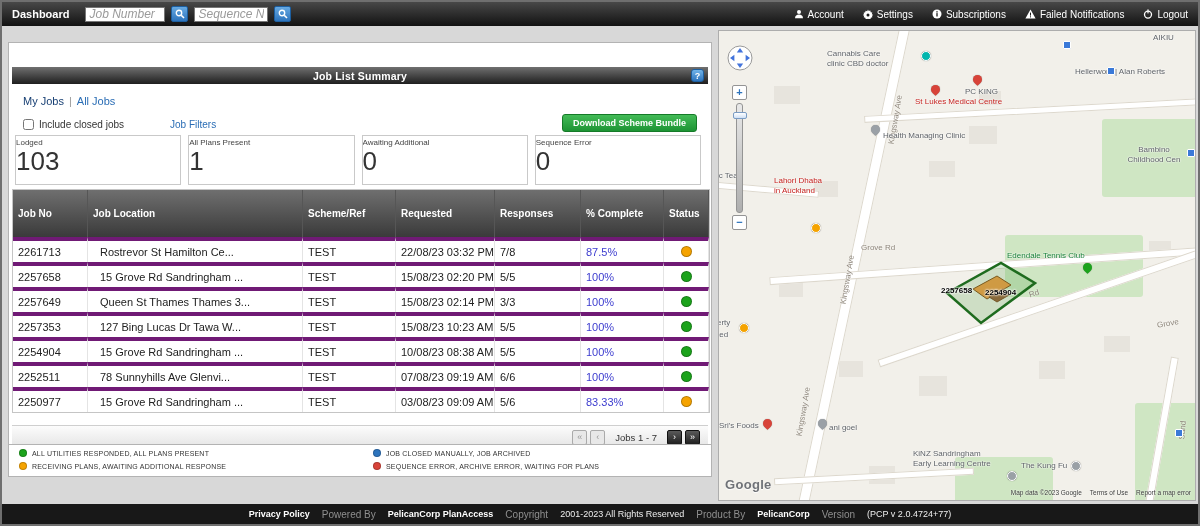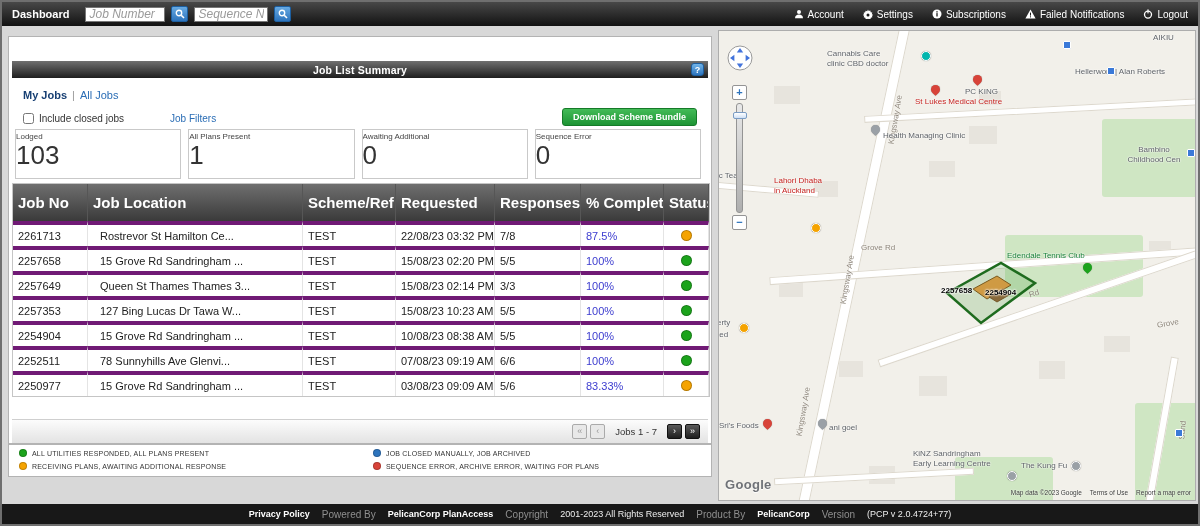--- a/index.html
+++ b/index.html
@@ -12,42 +12,42 @@
   .topbar{position:absolute;left:2px;top:2px;right:2px;height:24px;background:linear-gradient(#484848,#121212);display:flex;align-items:center;gap:6px;padding:0 10px;z-index:9}
   .brand{color:#fff;font-size:11px;font-weight:bold;margin-right:10px;cursor:pointer}
   .tb-input{width:80px;height:15px;font-size:12px;border:1px solid #777;padding:0 3px;color:#333;font-family:inherit}
   .tb-input::placeholder{color:#9a9a9a;font-style:italic}
   .tb-search{width:17px;height:16px;border:1px solid #1d5fa0;background:linear-gradient(#66a9e2,#2d74bd);border-radius:2px;display:flex;align-items:center;justify-content:center;cursor:pointer;padding:0}
   .tb-spacer{flex:1}
   .tb-item{display:flex;align-items:center;gap:4px;color:#fff;font-size:10px;margin-left:13px;cursor:pointer;white-space:nowrap}
   .tb-item svg{display:block}
 
   
-  .panel{position:absolute;left:8px;top:36px;width:704px;height:408px;background:#fff;border:1px solid #b3b3b3}
+  .panel{position:absolute;left:8px;top:42px;width:704px;height:408px;background:#fff;border:1px solid #b3b3b3}
   .panel-header{position:absolute;left:3px;right:3px;top:24px;height:17px;background:linear-gradient(#707070,#1e1e1e);display:flex;align-items:center;justify-content:center}
   .panel-title{color:#fff;font-size:10.5px;font-weight:bold;letter-spacing:.2px}
   .help-btn{position:absolute;right:4px;top:2px;width:13px;height:13px;background:linear-gradient(#71b4e9,#2d74bd);border:1px solid #1d5fa0;border-radius:3px;color:#fff;font-size:9px;font-weight:bold;text-align:center;line-height:12px;cursor:pointer}
   .tabs{position:absolute;left:14px;top:52px;font-size:11px}
-  .tab-my{color:#173f73;font-weight:bold;cursor:pointer}
+  .tab-my{color:#173f73;font-weight:normal;cursor:pointer}
   .tab-sep{color:#999;margin:0 5px}
   .tab-all{color:#2a6db5;cursor:pointer}
   .controls-row{position:absolute;left:14px;top:76px;display:flex;align-items:center;font-size:10px;color:#333}
   .controls-row input{width:11px;height:11px;margin-right:5px}
   .job-filters{color:#2a6db5;margin-left:46px;font-size:10px;cursor:pointer}
   .download-btn{position:absolute;right:14px;top:71px;background:linear-gradient(#43bb57,#1d9434);border:1px solid #157a28;border-radius:3px;color:#fff;font-size:9px;font-weight:bold;padding:3px 10px;cursor:pointer;font-family:inherit}
   .stats{position:absolute;left:6px;right:10px;top:92px;height:50px;display:flex;gap:7px}
   .stat{flex:1;border:1px solid #c9c9c9;background:#fff;text-align:left;padding-top:2px;overflow:hidden}
   .stat-label{font-size:8px;color:#444;white-space:nowrap}
   .stat-num{font-size:26px;color:#333;line-height:1.15}
   .stat-num[data-accent="red"]{color:#c81e1e}
 
   
   .tbl{position:absolute;left:3px;top:146px;width:698px;border:1px solid #c5c5c5;background:#fff}
   .tr{display:grid;grid-template-columns:75px 215px 93px 99px 86px 83px 45px}
-  .th{background:linear-gradient(#6f6f6f,#3a3a3a);color:#fff;font-size:15px;font-weight:bold;padding:10px 5px;border-right:1px solid #565656;white-space:nowrap;overflow:hidden}
+  .th{background:linear-gradient(#6f6f6f,#3a3a3a);color:#fff;font-size:10px;font-weight:bold;padding:18px 5px;border-right:1px solid #565656;white-space:nowrap;overflow:hidden}
   .tr.body{cursor:pointer;background:#fff}
   .td{font-size:11px;color:#222;padding:5px 5px 4px;border-right:1px solid #e4e4e4;border-top:4px solid #701a75;white-space:nowrap;overflow:hidden}
   .td.loc{padding-left:12px}
   .td.pct{color:#3c3ccf}
   .td.st{display:flex;align-items:center;justify-content:center;padding:3px}
   .dot{width:11px;height:11px;border-radius:50%;display:inline-block;border:1px solid rgba(0,0,0,.25)}
 
   [data-color="green"]{background:#1ca31c}
   [data-color="orange"]{background:#f5a300}
   [data-color="blue"]{background:#2d74bd}

